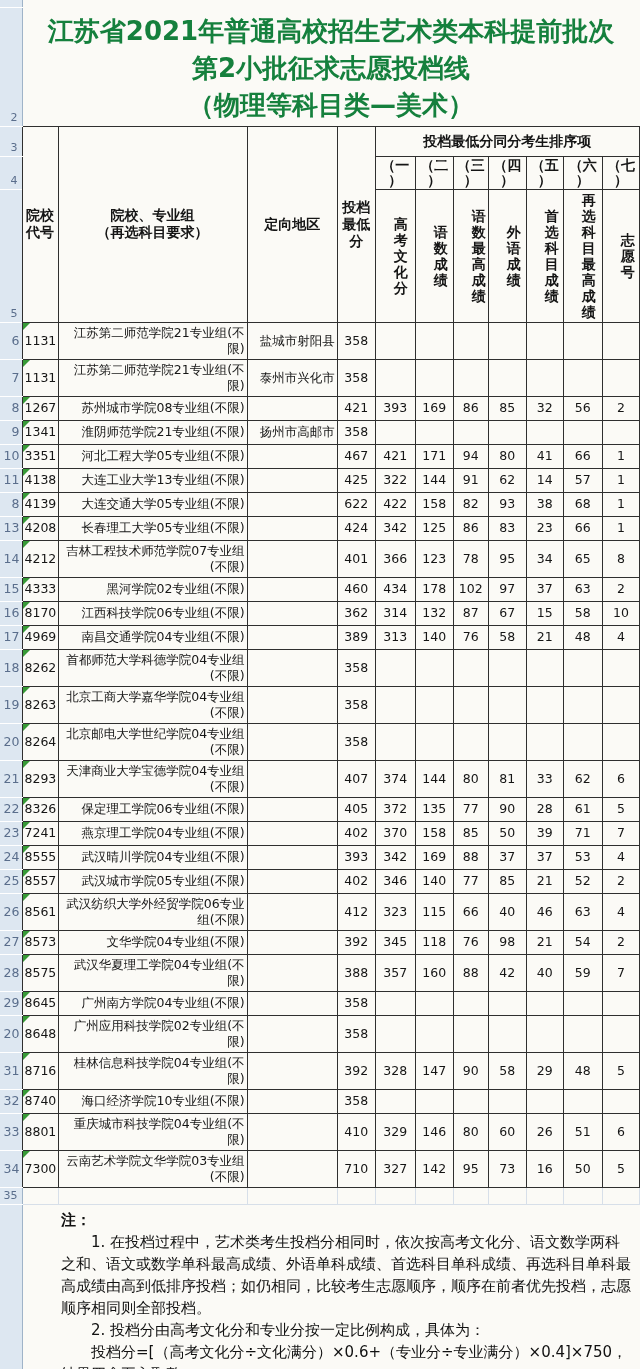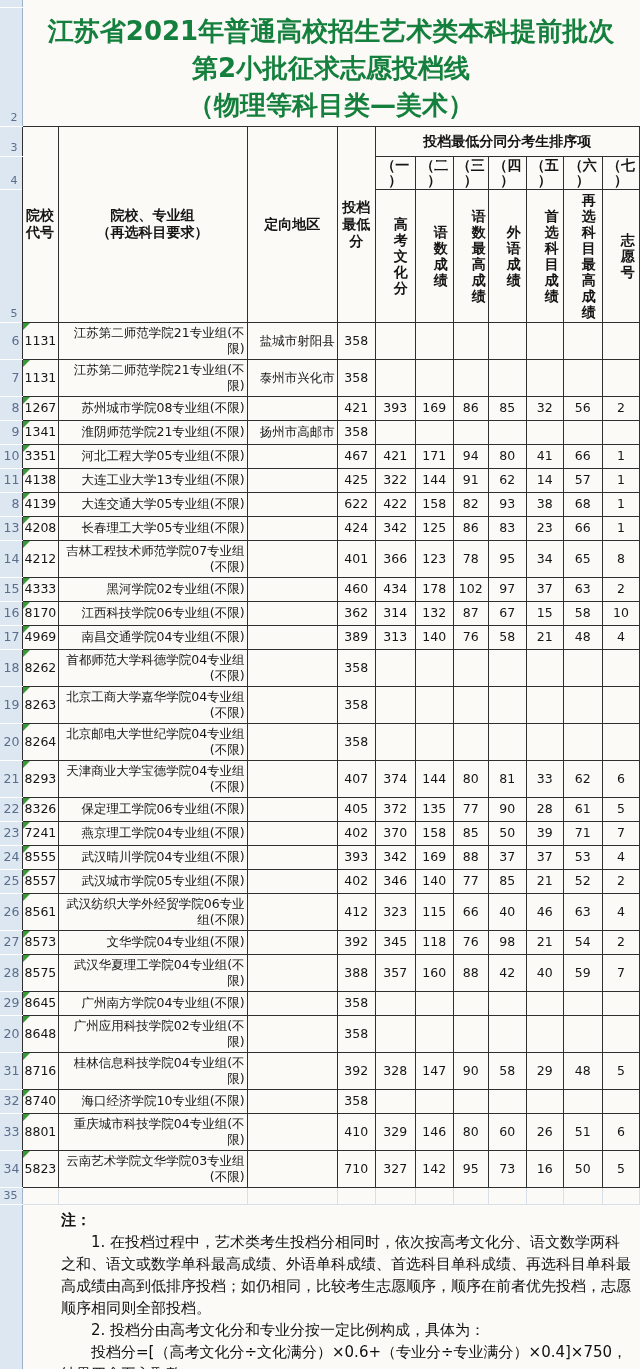--- a/index.html
+++ b/index.html
@@ -529,21 +529,21 @@
           <td class="b num">329</td>
           <td class="b num">146</td>
           <td class="b num">80</td>
           <td class="b num">60</td>
           <td class="b num">26</td>
           <td class="b num">51</td>
           <td class="b num">6</td>
         </tr>
         <tr class="dr in-table">
           <td class="gut">34</td>
-          <td class="b code"><span class="tri"></span><span>5823</span></td>
+          <td class="b code"><span class="tri"></span><span>7300</span></td>
           <td class="b nm">云南艺术学院文华学院03专业组(不限)</td>
           <td class="b rg"></td>
           <td class="b num">710</td>
           <td class="b num">327</td>
           <td class="b num">142</td>
           <td class="b num">95</td>
           <td class="b num">73</td>
           <td class="b num">16</td>
           <td class="b num">50</td>
           <td class="b num">5</td>

